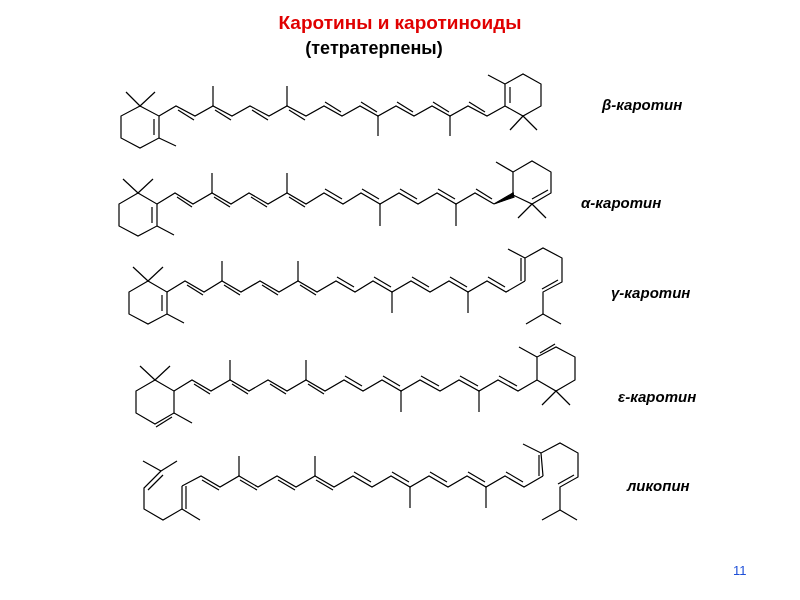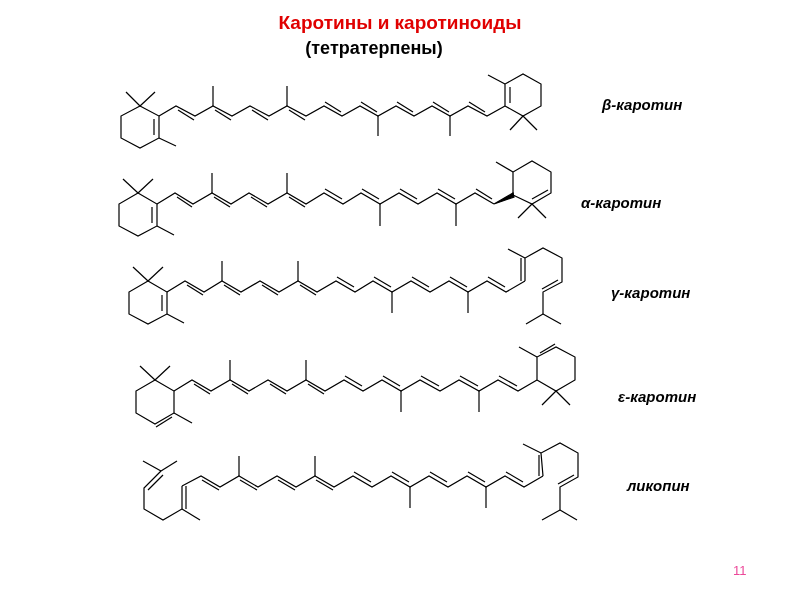--- a/index.html
+++ b/index.html
@@ -1,20 +1,20 @@
 <!DOCTYPE html>
 <html><head>
 <meta charset="utf-8">
 <style>
   html,body{margin:0;padding:0;background:#fff;}
   body{width:800px;height:600px;position:relative;overflow:hidden;font-family:"Liberation Sans",sans-serif;}
   .title{position:absolute;left:0;width:800px;top:12px;text-align:center;font-weight:bold;font-size:19px;color:#e00000;}
   .subtitle{position:absolute;left:0;width:728px;top:38px;text-align:center;font-weight:bold;font-size:18px;color:#000;padding-left:20px;box-sizing:border-box;}
   .label{position:absolute;font-weight:bold;font-size:15px;color:#000;white-space:nowrap;font-style:italic;}
-  .pagenum{position:absolute;left:733px;top:563px;font-size:13px;color:#ec4899;}
+  .pagenum{position:absolute;left:733px;top:563px;font-size:13px;color:#1d4ed8;}
   svg{position:absolute;left:0;top:0;}
   svg path, svg line, svg polyline{stroke:#000;stroke-width:1.2;fill:none;}
 </style>
 </head>
 <body>
 
 <div class="title">Каротины  и каротиноиды</div>
 <div class="subtitle">(тетратерпены)</div>
 
 <div class="label" style="left:602px;top:96px;">β-каротин</div>

